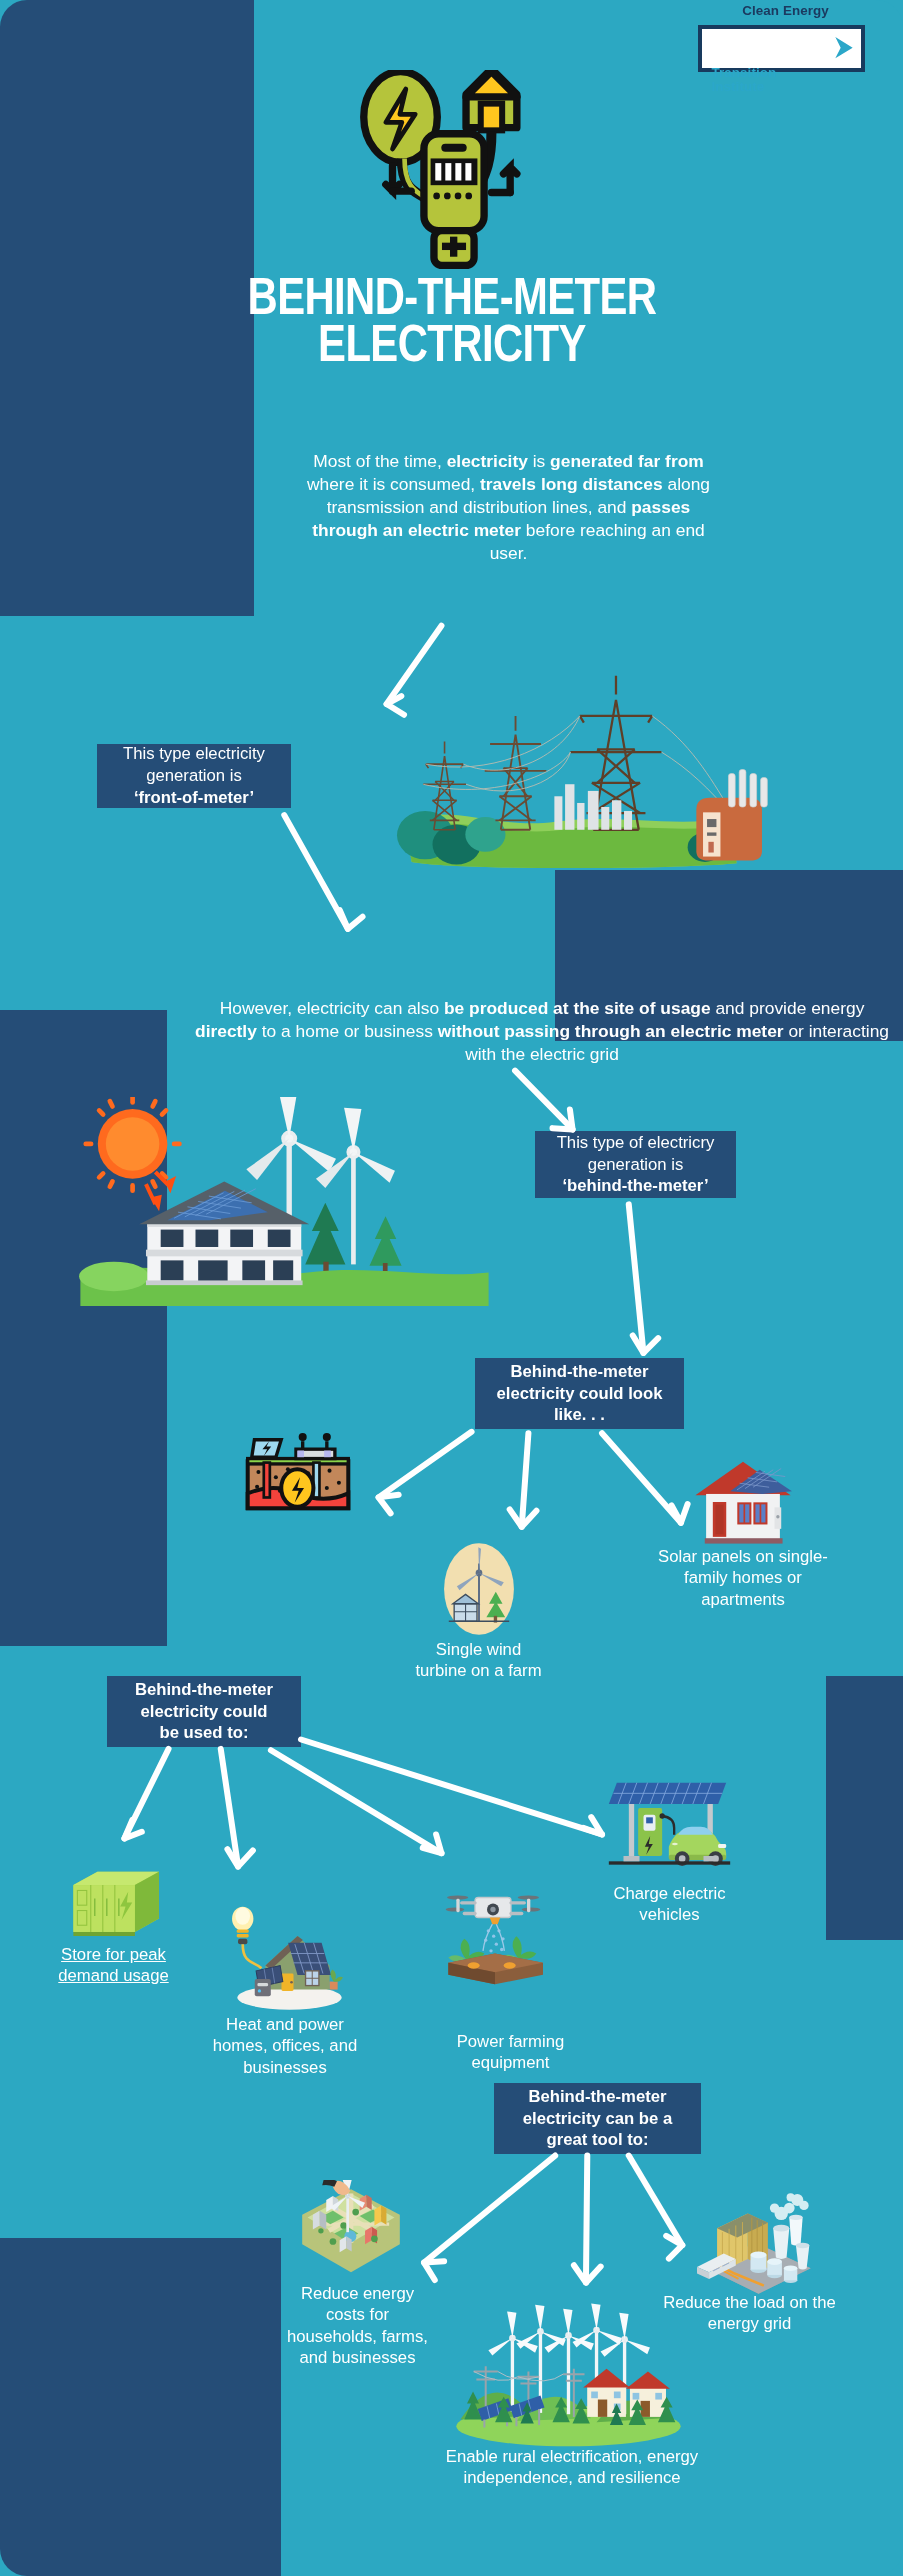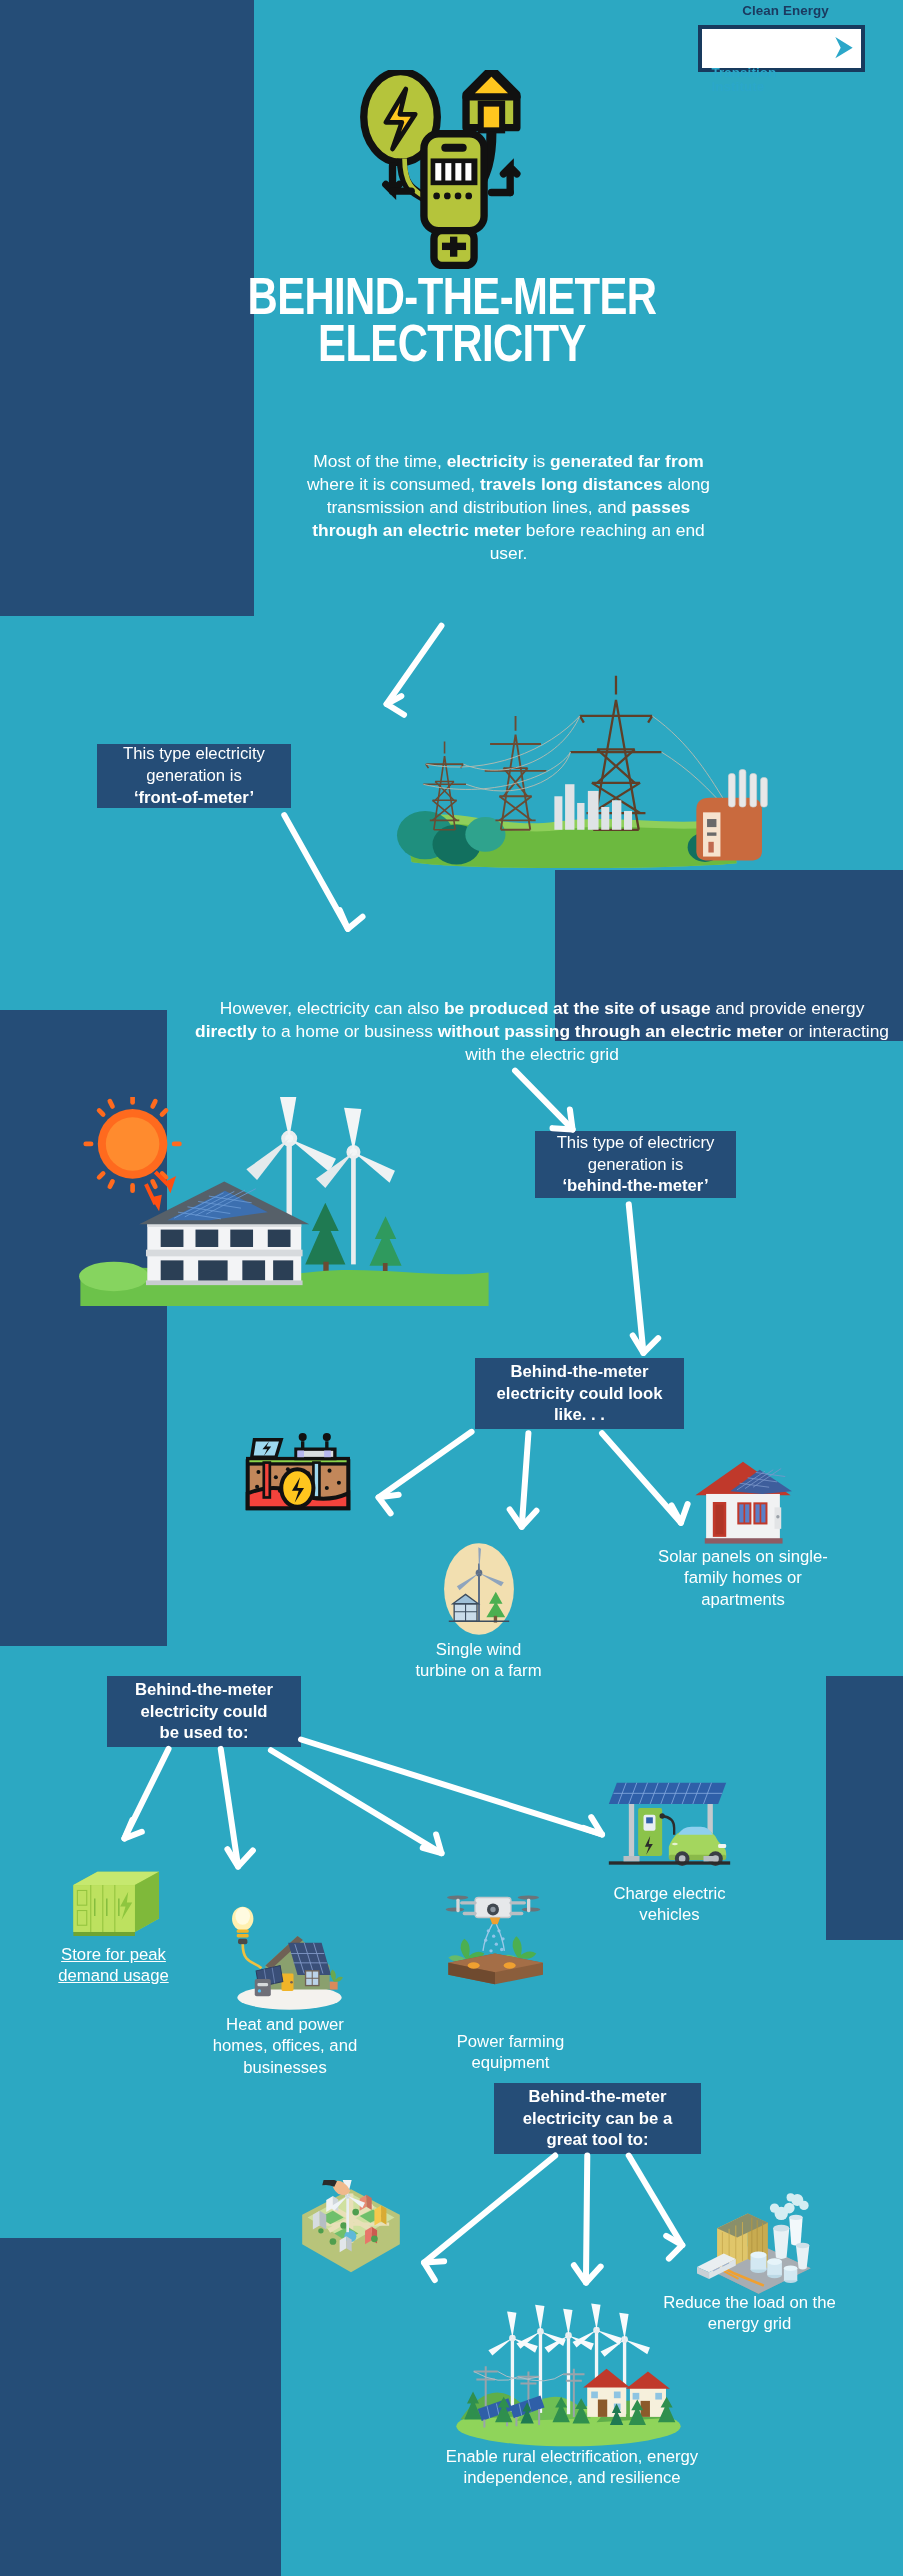--- a/index.html
+++ b/index.html
@@ -6,20 +6,21 @@
   body{
     font-family:"Liberation Sans", sans-serif;
     -webkit-font-smoothing:antialiased;
   }
   #page{
     position:relative;
     width:903px;
     height:2576px;
     overflow:hidden;
     background:#2ca8c2;
+    border-radius:27px;
   }
 
   
   .navyblock{position:absolute;background:#254d77;}
 
   
   .logo{
     position:absolute;
     background:#ffffff;
     border:4px solid #183a5e;
@@ -578,20 +579,21 @@
       </g>
 
       <path d="M80 22 v56" stroke="#e9eef1" stroke-width="4"></path>
       <circle cx="80" cy="24" r="4" fill="#cfd8dd"></circle>
       <path d="M80 24 L72 -2 L86 0 Z M80 24 L106 34 L102 42 Z M80 24 L54 40 L60 46 Z" fill="#eef3f6"></path>
 
       <path d="M56 4 q10 -6 18 0 q6 4 10 12 q-4 8 -14 6 q-10 -2 -14 -18 z" fill="#f0b98c"></path>
       <path d="M44 0 q10 -4 20 2 l-4 8 q-10 -4 -18 -2 z" fill="#2b2b2b"></path>
     </svg>
   </div>
+  <div class="caption" style="left:284px;top:2283px;width:147px;">Reduce energy costs for households, farms, and businesses</div>
 
   <div class="ill" style="left:455px;top:2302px;width:227px;height:147px;">
     <svg width="227" height="147" viewBox="0 0 340 220">
       <ellipse cx="170" cy="186" rx="168" ry="30" fill="#8fd45a"></ellipse>
 
       <path d="M8 176 q52 -78 108 -6 z" fill="#5fae4a"></path>
       <path d="M92 178 q56 -70 112 -4 z" fill="#6fbf54"></path>
       <path d="M212 180 q48 -62 100 -6 z" fill="#5fae4a"></path>
 
       <g>

